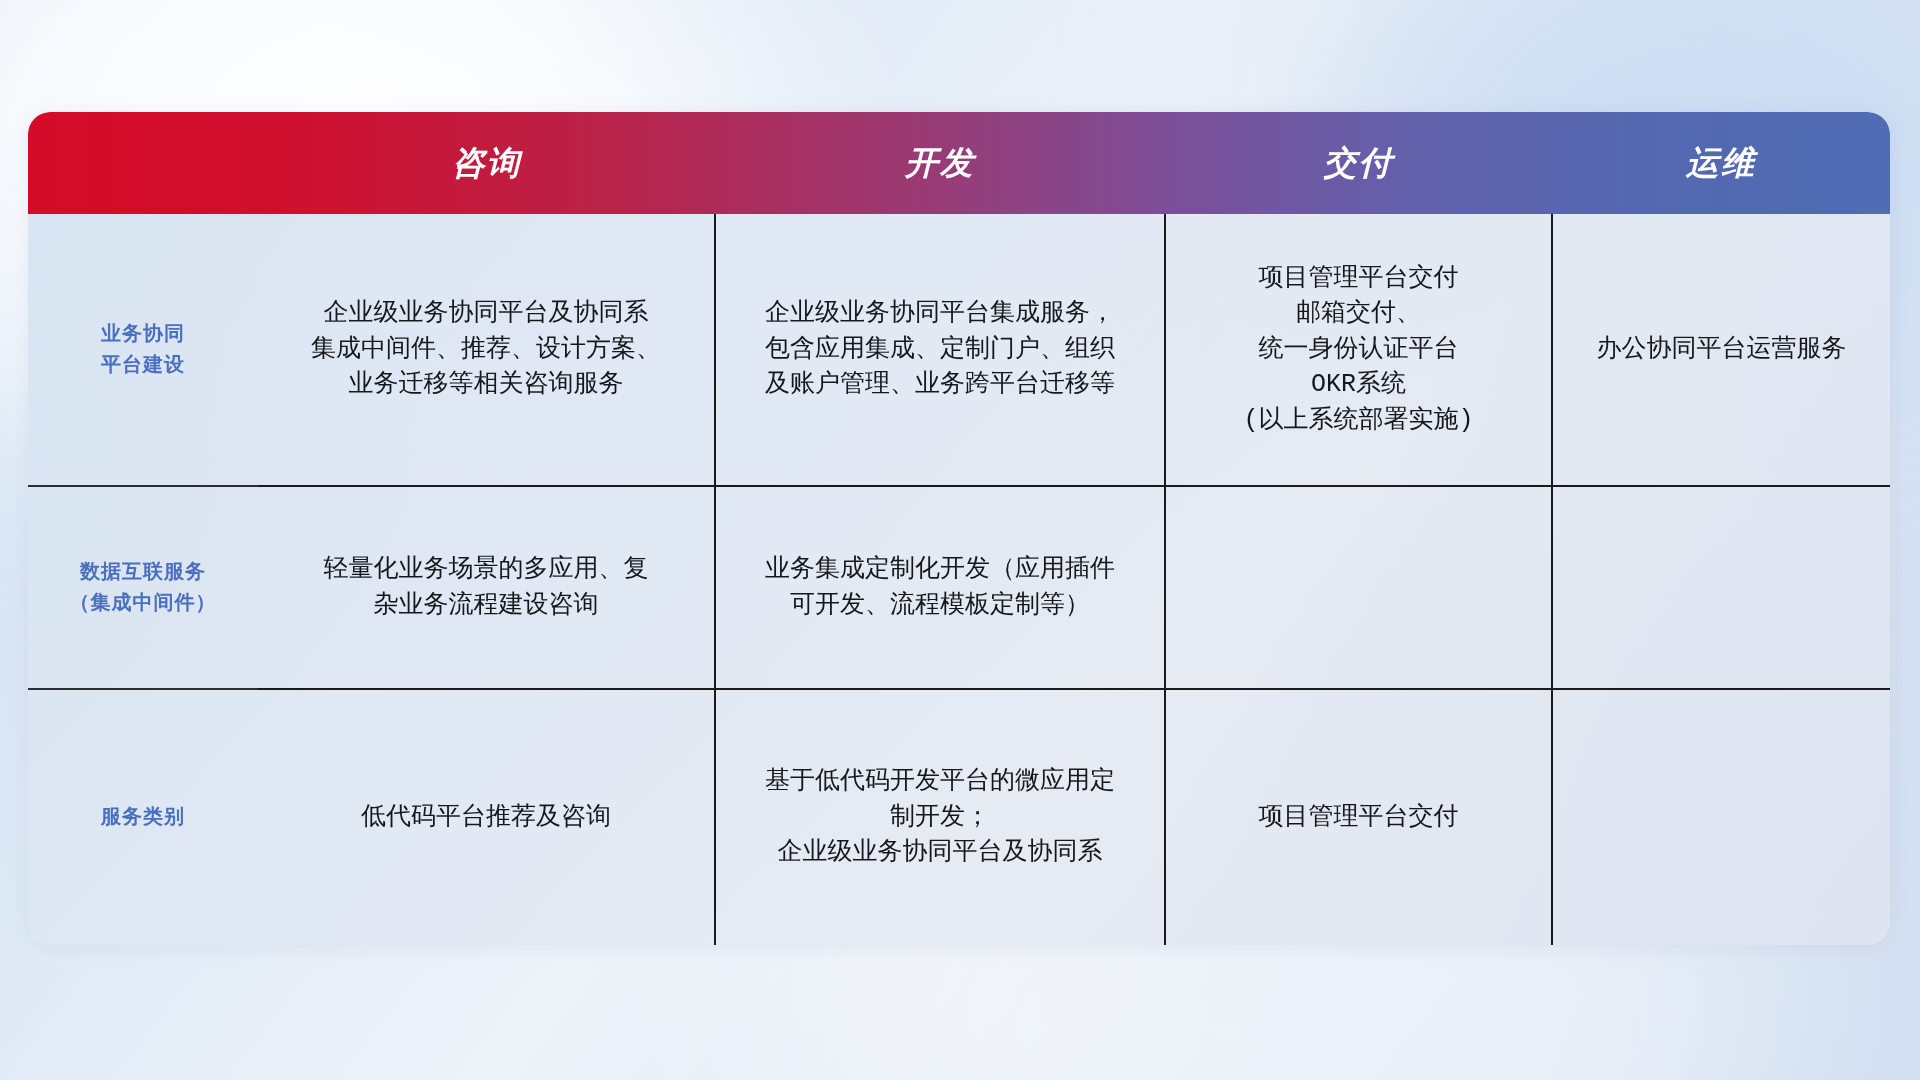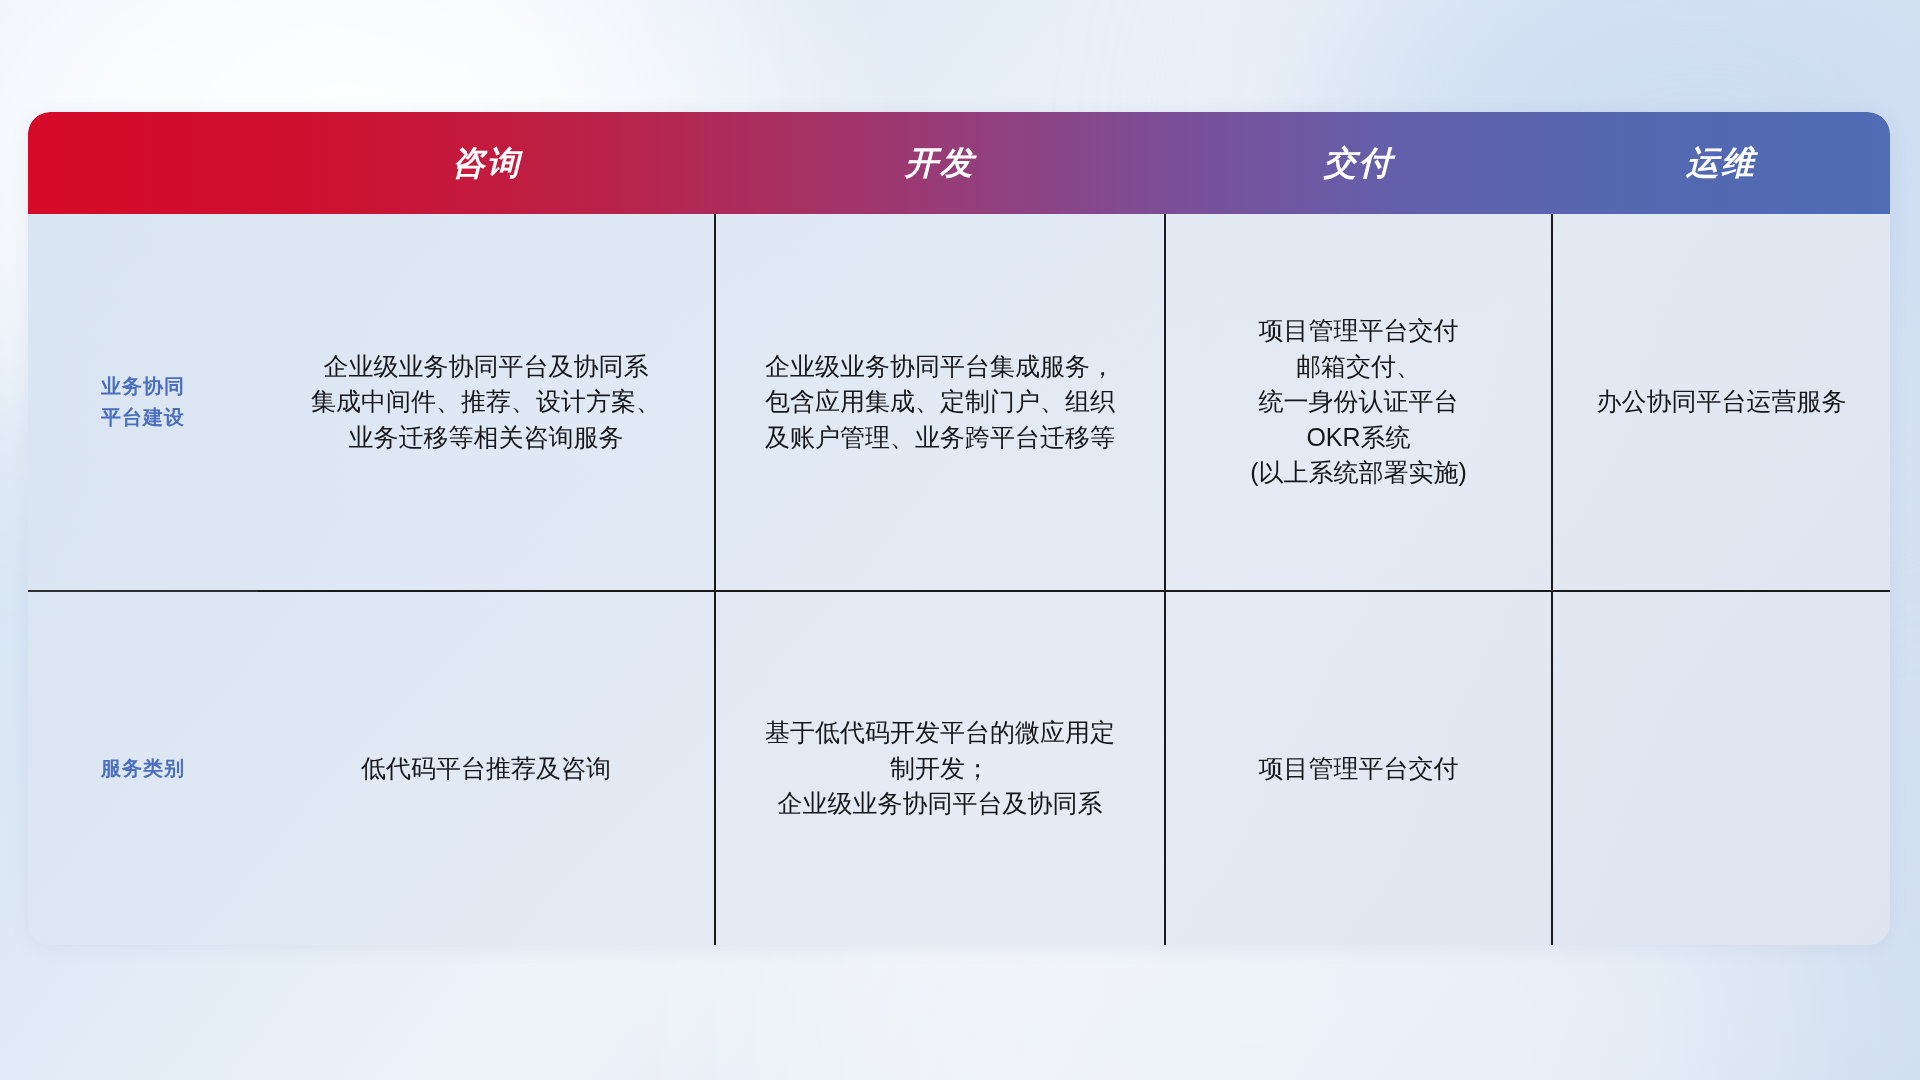--- a/index.html
+++ b/index.html
@@ -103,20 +103,21 @@
 
   tbody td {
     vertical-align: middle;
     text-align: center;
     font-size: 25px;
     line-height: 1.42;
     color: #15171a;
     padding: 6px 14px;
     border-right: 2px solid #1a1a1a;
     border-bottom: 2px solid #1a1a1a;
+    font-family: Liberation Mono, monospace;
   }
   tbody tr:last-child td { border-bottom: none; }
   tbody td:last-child { border-right: none; }
 
   
   tbody td.cat {
     border-right: none;
     color: #4a6fbf;
     font-weight: bold;
     font-size: 20px;
@@ -188,20 +189,40 @@
 邮箱交付、
 统一身份认证平台
 OKR系统
 (以上系统部署实施)</div>
         </td>
         <td>
           <div class="cell-text">办公协同平台运营服务</div>
         </td>
       </tr>
 
+      <tr class="r1">
+        <td class="cat">
+          <div class="cell-text">数据互联服务
+（集成中间件）</div>
+        </td>
+        <td>
+          <div class="cell-text">轻量化业务场景的多应用、复
+杂业务流程建设咨询</div>
+        </td>
+        <td>
+          <div class="cell-text">业务集成定制化开发（应用插件
+可开发、流程模板定制等）</div>
+        </td>
+        <td class="empty-cell">
+          <div class="cell-text"></div>
+        </td>
+        <td class="empty-cell">
+          <div class="cell-text"></div>
+        </td>
+      </tr>
 
       <tr class="r2">
         <td class="cat">
           <div class="cell-text">服务类别</div>
         </td>
         <td>
           <div class="cell-text">低代码平台推荐及咨询</div>
         </td>
         <td>
           <div class="cell-text">基于低代码开发平台的微应用定

